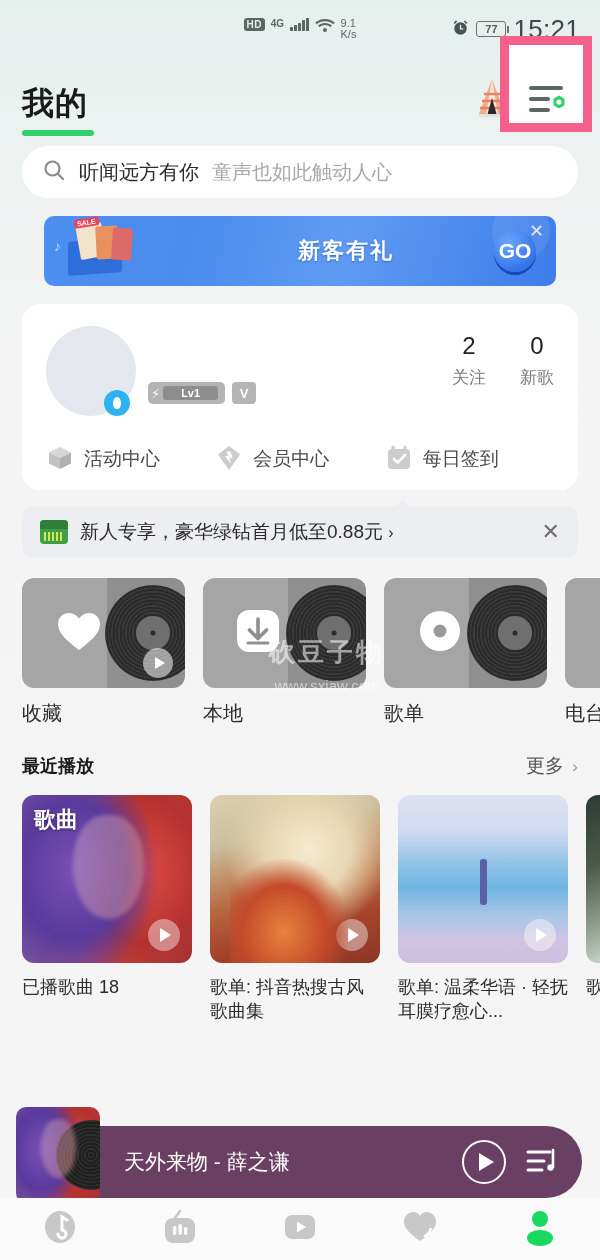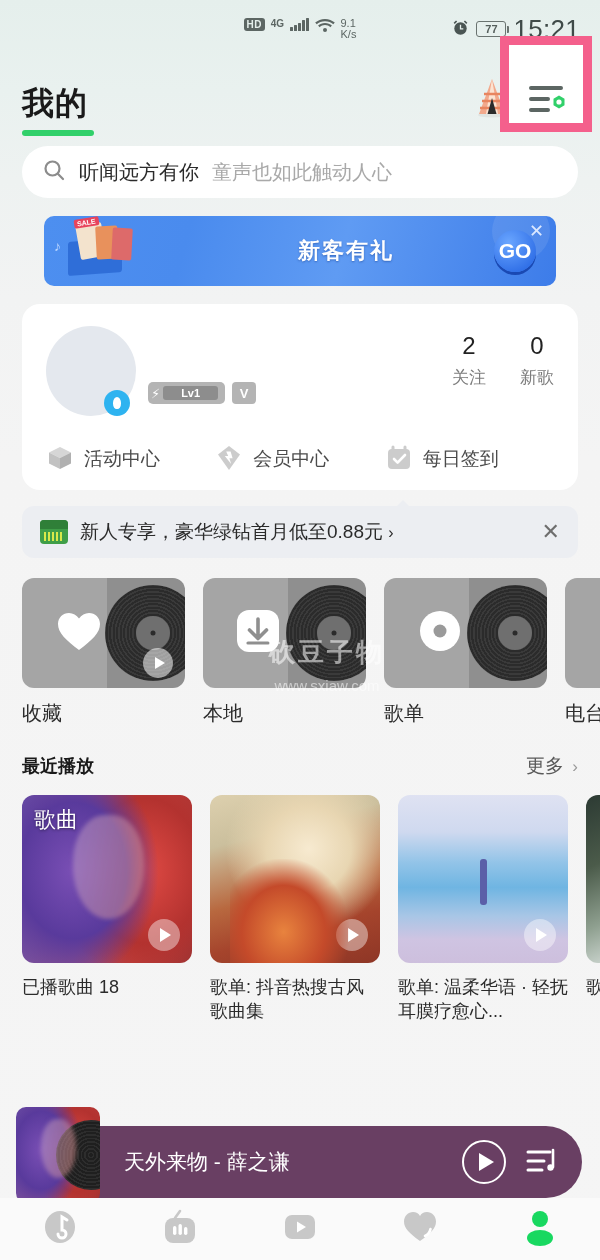--- a/index.html
+++ b/index.html
@@ -176,21 +176,21 @@
   .watermark .wm-big { font-size: 26px; font-weight: bold; letter-spacing: 3px; display:block; }
 
   
   .sec-head { display: flex; align-items: center; padding: 26px 22px 0; }
   .sec-title { font-size: 18px; font-weight: bold; color: #1a1a1a; flex: 1; }
   .sec-more { font-size: 19px; color: #5a5a5a; }
   .sec-chev { color: #9a9a9a; font-size: 17px; margin-left: 4px; }
   .recent-wrap { padding: 16px 0 0 22px; display: flex; gap: 18px; overflow: hidden; }
   .rec { width: 170px; flex: none; }
   .rec-thumb { height: 168px; border-radius: 12px; position: relative; overflow: hidden; }
-  .rec-badge { position: absolute; left: 12px; top: 10px; color: #fff; font-size: 22px; font-weight: normal; text-shadow: 0 1px 3px rgba(0,0,0,.45); }
+  .rec-badge { position: absolute; left: 12px; top: 10px; color: #fff; font-size: 22px; font-weight: bold; text-shadow: 0 1px 3px rgba(0,0,0,.45); }
   .rec-play { position: absolute; right: 12px; bottom: 12px; width: 32px; height: 32px; border-radius: 50%;
       background: rgba(255,255,255,.42); display:flex; align-items:center; justify-content:center; }
   .rec-play i { width:0;height:0;border-left:11px solid #fff;border-top:7px solid transparent;border-bottom:7px solid transparent; margin-left:3px;}
   .rec-cap { font-size: 18px; color: #2b2b2b; margin-top: 12px; line-height: 1.35; }
 
   
   .art1 { background:
       radial-gradient(ellipse 70% 90% at 30% 45%, #7a4fb5 0%, #593a9c 45%, transparent 72%),
       radial-gradient(ellipse 70% 90% at 72% 45%, #e04a44 0%, #b3322f 48%, transparent 75%),
       linear-gradient(100deg, #6a4fa8 0%, #8a4f8d 40%, #c2413d 70%, #9c3333 100%); }

